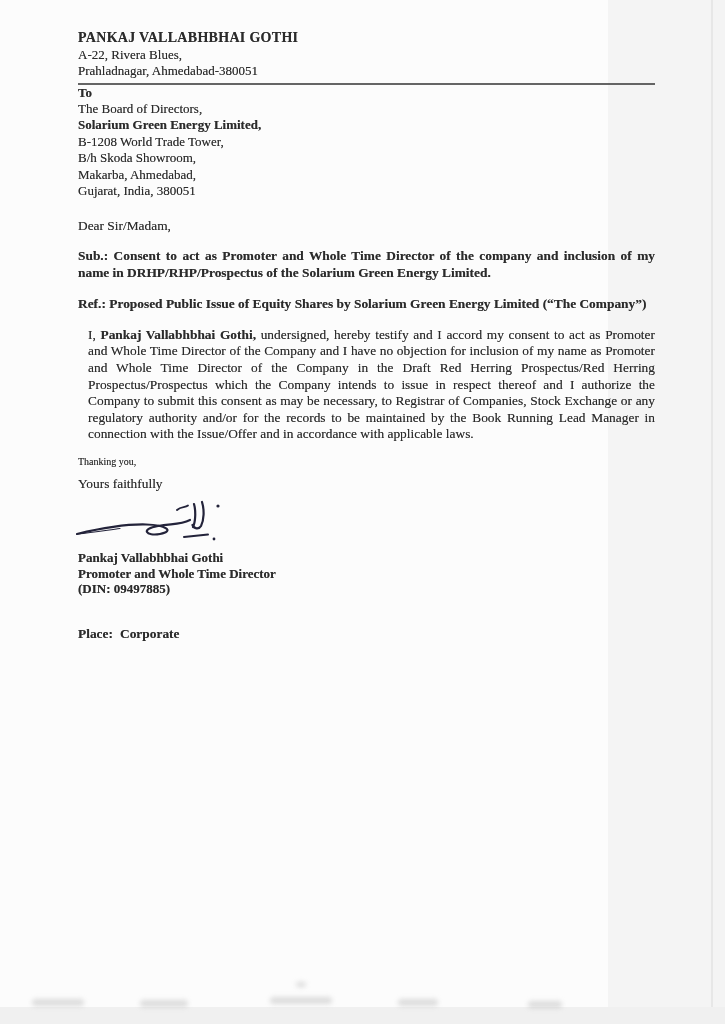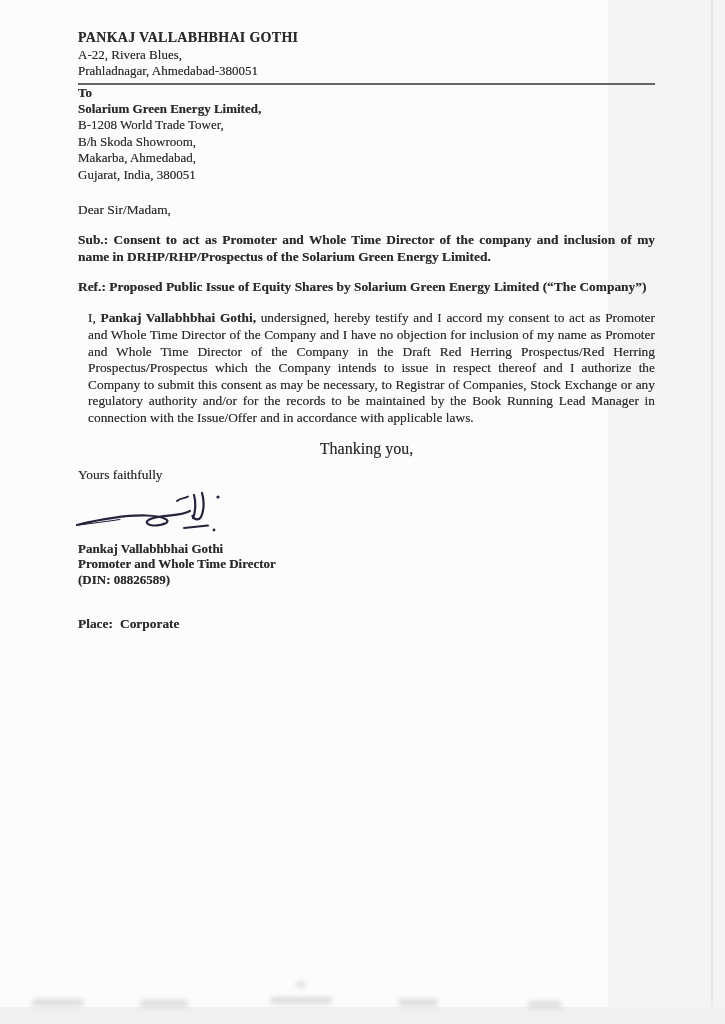--- a/index.html
+++ b/index.html
@@ -28,21 +28,21 @@
   .sender-rule{
     border:0;border-top:2px solid #4a4a4a;
     margin:3px 0 0 0;width:577px;
     opacity:0.85;
   }
   .recipient{font-size:13px;line-height:16.4px;}
   .greeting{margin-top:19px;font-size:13.4px;}
   .subject{margin-top:13px;font-size:13.4px;line-height:17px;font-weight:bold;text-align:justify;}
   .reference{margin-top:7px;font-size:13.4px;line-height:17px;font-weight:bold;}
   .body-par{margin-top:15px;font-size:13.4px;line-height:16.6px;text-align:justify;margin-left:10px;}
-  .thanking{margin-top:10px;font-size:16px;text-align:center;}
+  .thanking{margin-top:10px;font-size:10px;}
   .faithfully{margin-top:9px;font-size:13.4px;}
   .signature-wrap{margin-top:5px;height:50px;position:relative;}
   .signature-wrap svg{position:absolute;left:-4px;top:0;}
   .signatory{margin-top:3px;font-size:13px;line-height:15.5px;font-weight:bold;}
   .footer-block{margin-top:29px;font-size:13.4px;line-height:16.5px;font-weight:bold;}
   .flabel{display:inline-block;width:42px;}
   sup{font-size:9px;vertical-align:6px;line-height:0;}
   
   .scan-vline{
     position:absolute;top:0;left:711px;width:2px;height:1024px;
@@ -72,20 +72,21 @@
 
     <div class="sender">
       <div class="sender-name">PANKAJ VALLABHBHAI GOTHI</div>
       <div>A-22, Rivera Blues,</div>
       <div>Prahladnagar, Ahmedabad-380051</div>
       <hr class="sender-rule">
     </div>
 
     <div class="recipient">
       <div class="b">To</div>
+      <div>The Board of Directors,</div>
       <div class="b">Solarium Green Energy Limited,</div>
       <div>B-1208 World Trade Tower,</div>
       <div>B/h Skoda Showroom,</div>
       <div>Makarba, Ahmedabad,</div>
       <div>Gujarat, India, 380051</div>
     </div>
 
     <div class="greeting">Dear Sir/Madam,</div>
 
     <p class="subject"><span>Sub.:</span> <span>Consent to act as Promoter and Whole Time Director of the company and inclusion of my name in DRHP/RHP/Prospectus of the Solarium Green Energy Limited.</span></p>
@@ -108,21 +109,21 @@
           <path d="M110,40 L134,37.5" stroke-width="2"></path>
           <circle cx="144" cy="9" r="1.6" fill="#23233a" stroke="none"></circle>
           <circle cx="140" cy="42" r="1.4" fill="#23233a" stroke="none"></circle>
         </g>
       </svg>
     </div>
 
     <div class="signatory">
       <div>Pankaj Vallabhbhai Gothi</div>
       <div>Promoter and Whole Time Director</div>
-      <div>(DIN: 08826589)</div>
+      <div>(DIN: 09497885)</div>
     </div>
 
     <div class="footer-block">
       <div><span class="flabel">Place:</span><span>Corporate</span></div>
     </div>
 
   </div>
 
   <div class="scan-vline"></div>
   <div class="scan-bottom-band"></div>

